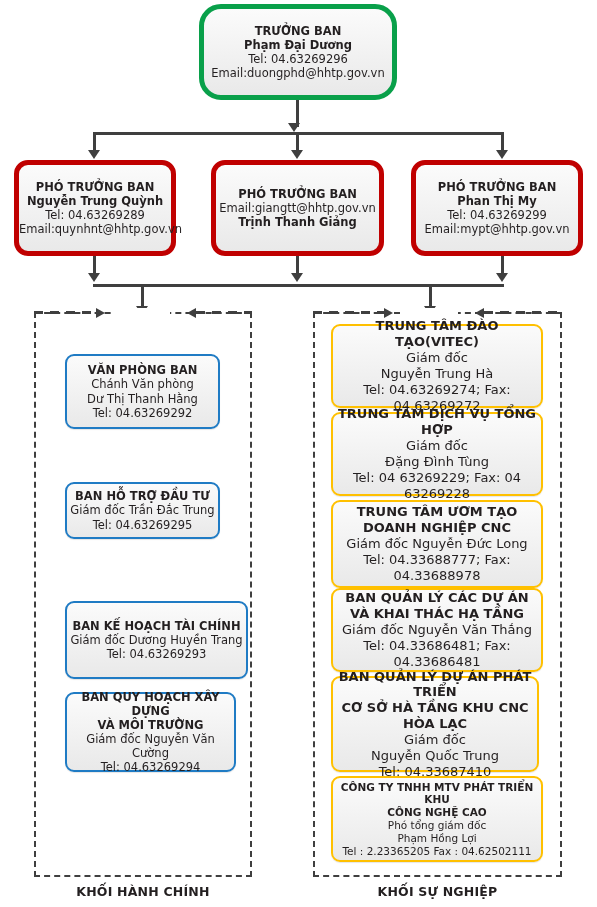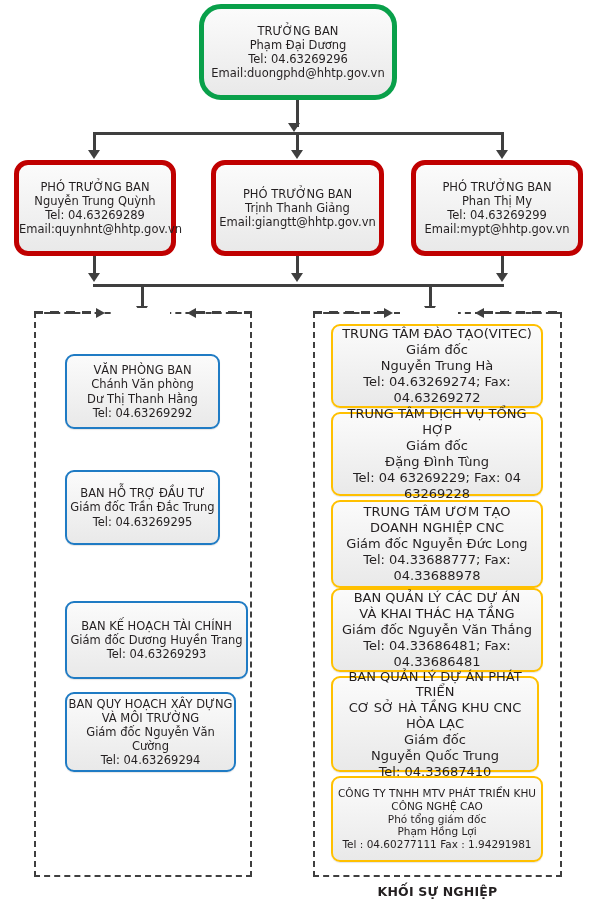--- a/index.html
+++ b/index.html
@@ -25,21 +25,21 @@
     box-sizing: border-box;
     background: linear-gradient(to bottom, #fbfbfb 0%, #f1f1f1 55%, #e9e9e9 100%);
     display: flex;
     flex-direction: column;
     align-items: center;
     justify-content: center;
     text-align: center;
     line-height: 1.22;
   }
   .node .ln { display: block; width: 100%; }
-  .node .b { font-weight: normal; }
+  .node .b { font-weight: bold; }
 
   
   .node-green {
     border: 5px solid #09A04A;
     border-radius: 22px;
     font-size: 11.5px;
   }
 
   
   .node-red {
@@ -146,22 +146,22 @@
 
   <div class="node node-red" style="left:14px; top:160px; width:162px; height:96px;">
     <span class="ln b">PHÓ TRƯỞNG BAN</span>
     <span class="ln b">Nguyễn Trung Quỳnh</span>
     <span class="ln">Tel:  04.63269289</span>
     <span class="ln">Email:quynhnt@hhtp.gov.vn</span>
   </div>
 
   <div class="node node-red" style="left:211px; top:160px; width:173px; height:96px;">
     <span class="ln b">PHÓ TRƯỞNG BAN</span>
+    <span class="ln">Email:giangtt@hhtp.gov.vn</span>
     <span class="ln b">Trịnh Thanh Giảng</span>
-    <span class="ln">Email:giangtt@hhtp.gov.vn</span>
   </div>
 
   <div class="node node-red" style="left:411px; top:160px; width:172px; height:96px;">
     <span class="ln b">PHÓ TRƯỞNG BAN</span>
     <span class="ln b">Phan Thị My</span>
     <span class="ln">Tel: 04.63269299</span>
     <span class="ln">Email:mypt@hhtp.gov.vn</span>
   </div>
 
   <div class="conn conn-v" style="left:93px; top:256px; width:3px; height:17px;"></div>
@@ -185,39 +185,40 @@
   <div class="dash-seg" style="left:196px; top:311px; width:56px;"></div>
   <div class="arrow-left" style="left:187px; top:308px;"></div>
 
   <div class="node node-blue" style="left:65px; top:354px; width:155px; height:75px;">
     <span class="ln b">VĂN PHÒNG BAN</span>
     <span class="ln">Chánh Văn phòng</span>
     <span class="ln">Dư Thị Thanh Hằng</span>
     <span class="ln">Tel: 04.63269292</span>
   </div>
 
-  <div class="node node-blue" style="left:65px; top:470px; width:155px; height:75px;">
+  <div class="node node-blue" style="left:65px; top:482px; width:155px; height:57px;">
     <span class="ln b">BAN HỖ TRỢ ĐẦU TƯ</span>
     <span class="ln">Giám đốc Trần Đắc Trung</span>
     <span class="ln">Tel: 04.63269295</span>
   </div>
 
   <div class="node node-blue" style="left:65px; top:601px; width:183px; height:78px;">
     <span class="ln b">BAN KẾ HOẠCH TÀI CHÍNH</span>
     <span class="ln">Giám đốc Dương Huyền Trang</span>
     <span class="ln">Tel:  04.63269293</span>
   </div>
 
   <div class="node node-blue" style="left:65px; top:692px; width:171px; height:80px;">
     <span class="ln b">BAN QUY HOẠCH XÂY DỰNG</span>
     <span class="ln b">VÀ MÔI TRƯỜNG</span>
     <span class="ln">Giám đốc Nguyễn Văn Cường</span>
     <span class="ln">Tel: 04.63269294</span>
   </div>
 
+  <div class="group-label" style="left:34px; top:884px; width:218px;">KHỐI HÀNH CHÍNH</div>
 
   <div class="group-box" style="left:313px; top:312px; width:249px; height:565px;"></div>
   <div class="group-notch" style="left:400px; top:308px; width:58px; height:9px;"></div>
   <div class="dash-seg" style="left:313px; top:311px; width:71px;"></div>
   <div class="arrow-right" style="left:384px; top:308px;"></div>
   <div class="dash-seg" style="left:484px; top:311px; width:78px;"></div>
   <div class="arrow-left" style="left:475px; top:308px;"></div>
 
   <div class="node node-yellow" style="left:331px; top:324px; width:212px; height:84px;">
     <span class="ln b">TRUNG TÂM ĐÀO TẠO(VITEC)</span>
@@ -253,18 +254,18 @@
     <span class="ln">Giám đốc</span>
     <span class="ln">Nguyễn Quốc Trung</span>
     <span class="ln">Tel: 04.33687410</span>
   </div>
 
   <div class="node node-yellow" style="left:331px; top:776px; width:212px; height:86px; font-size:10.5px;">
     <span class="ln b">CÔNG TY TNHH MTV PHÁT TRIỂN KHU</span>
     <span class="ln b">CÔNG NGHỆ CAO</span>
     <span class="ln">Phó tổng giám đốc</span>
     <span class="ln">Phạm Hồng Lợi</span>
-    <span class="ln">Tel : 04.60277111     Fax : 1.94291981</span>
+    <span class="ln">Tel : 2.23365205     Fax : 04.62502111</span>
   </div>
 
   <div class="group-label" style="left:313px; top:884px; width:249px;">KHỐI SỰ NGHIỆP</div>
 
 </div>
 
 </body></html>

